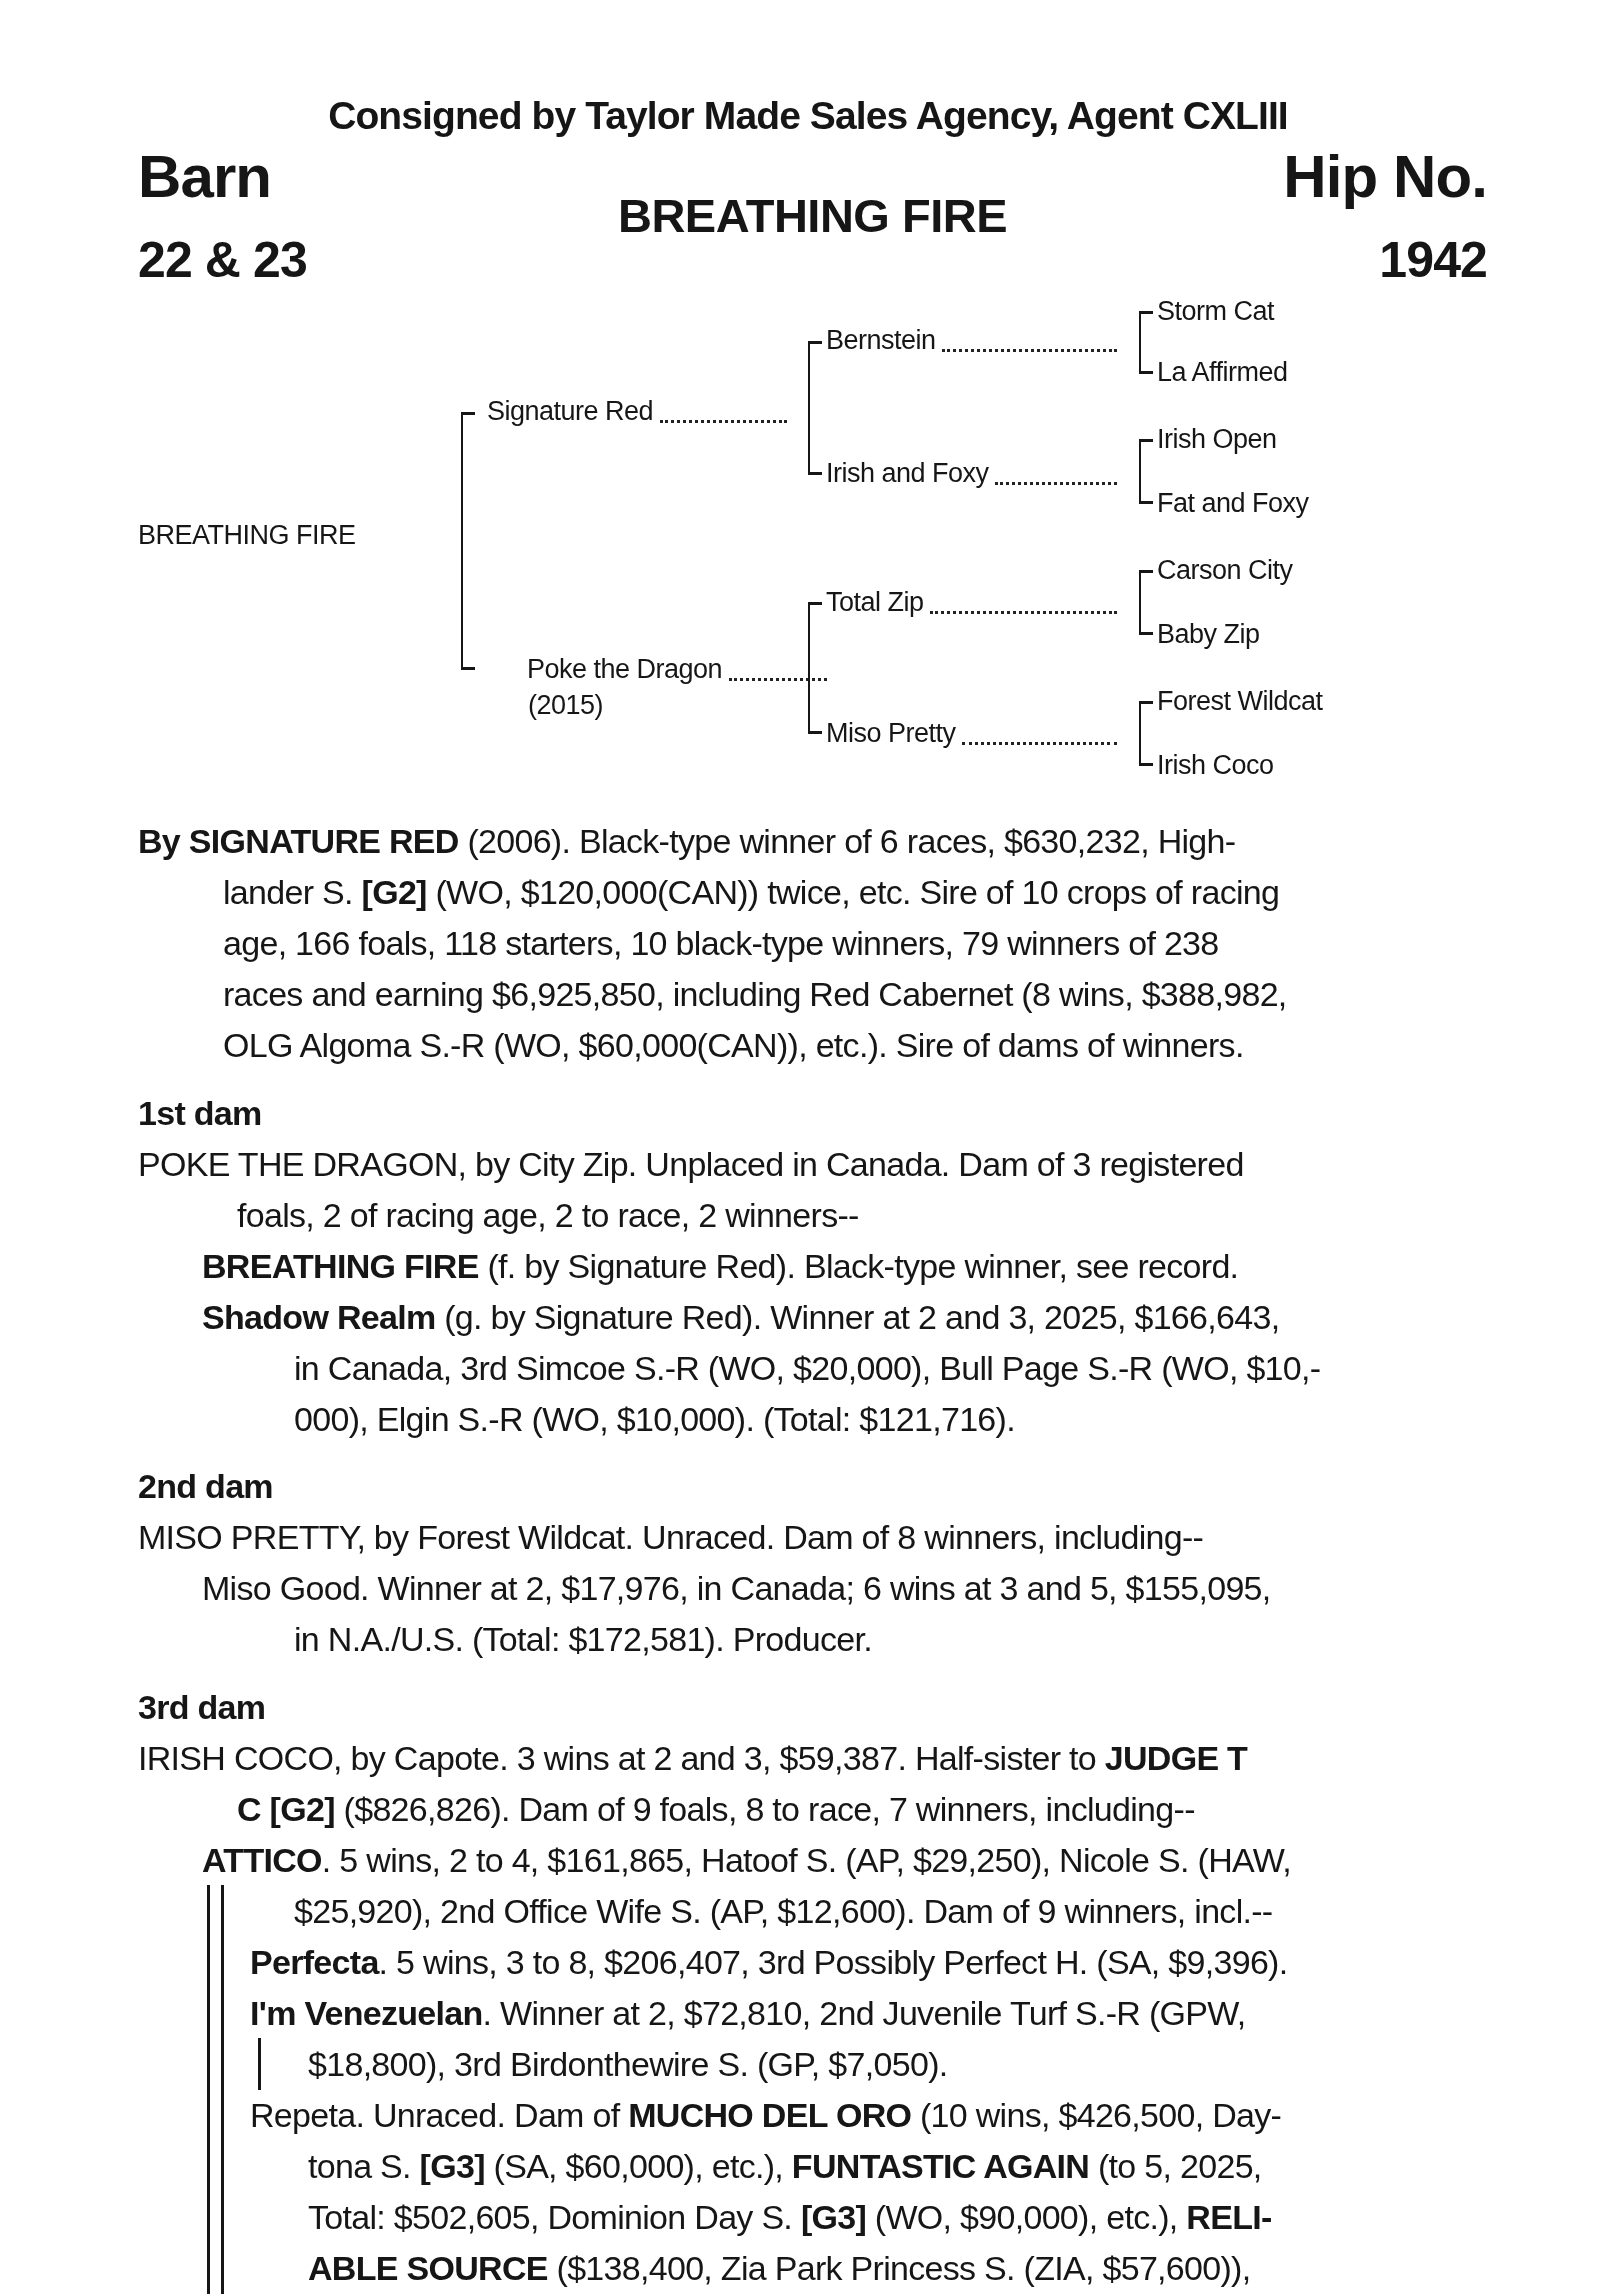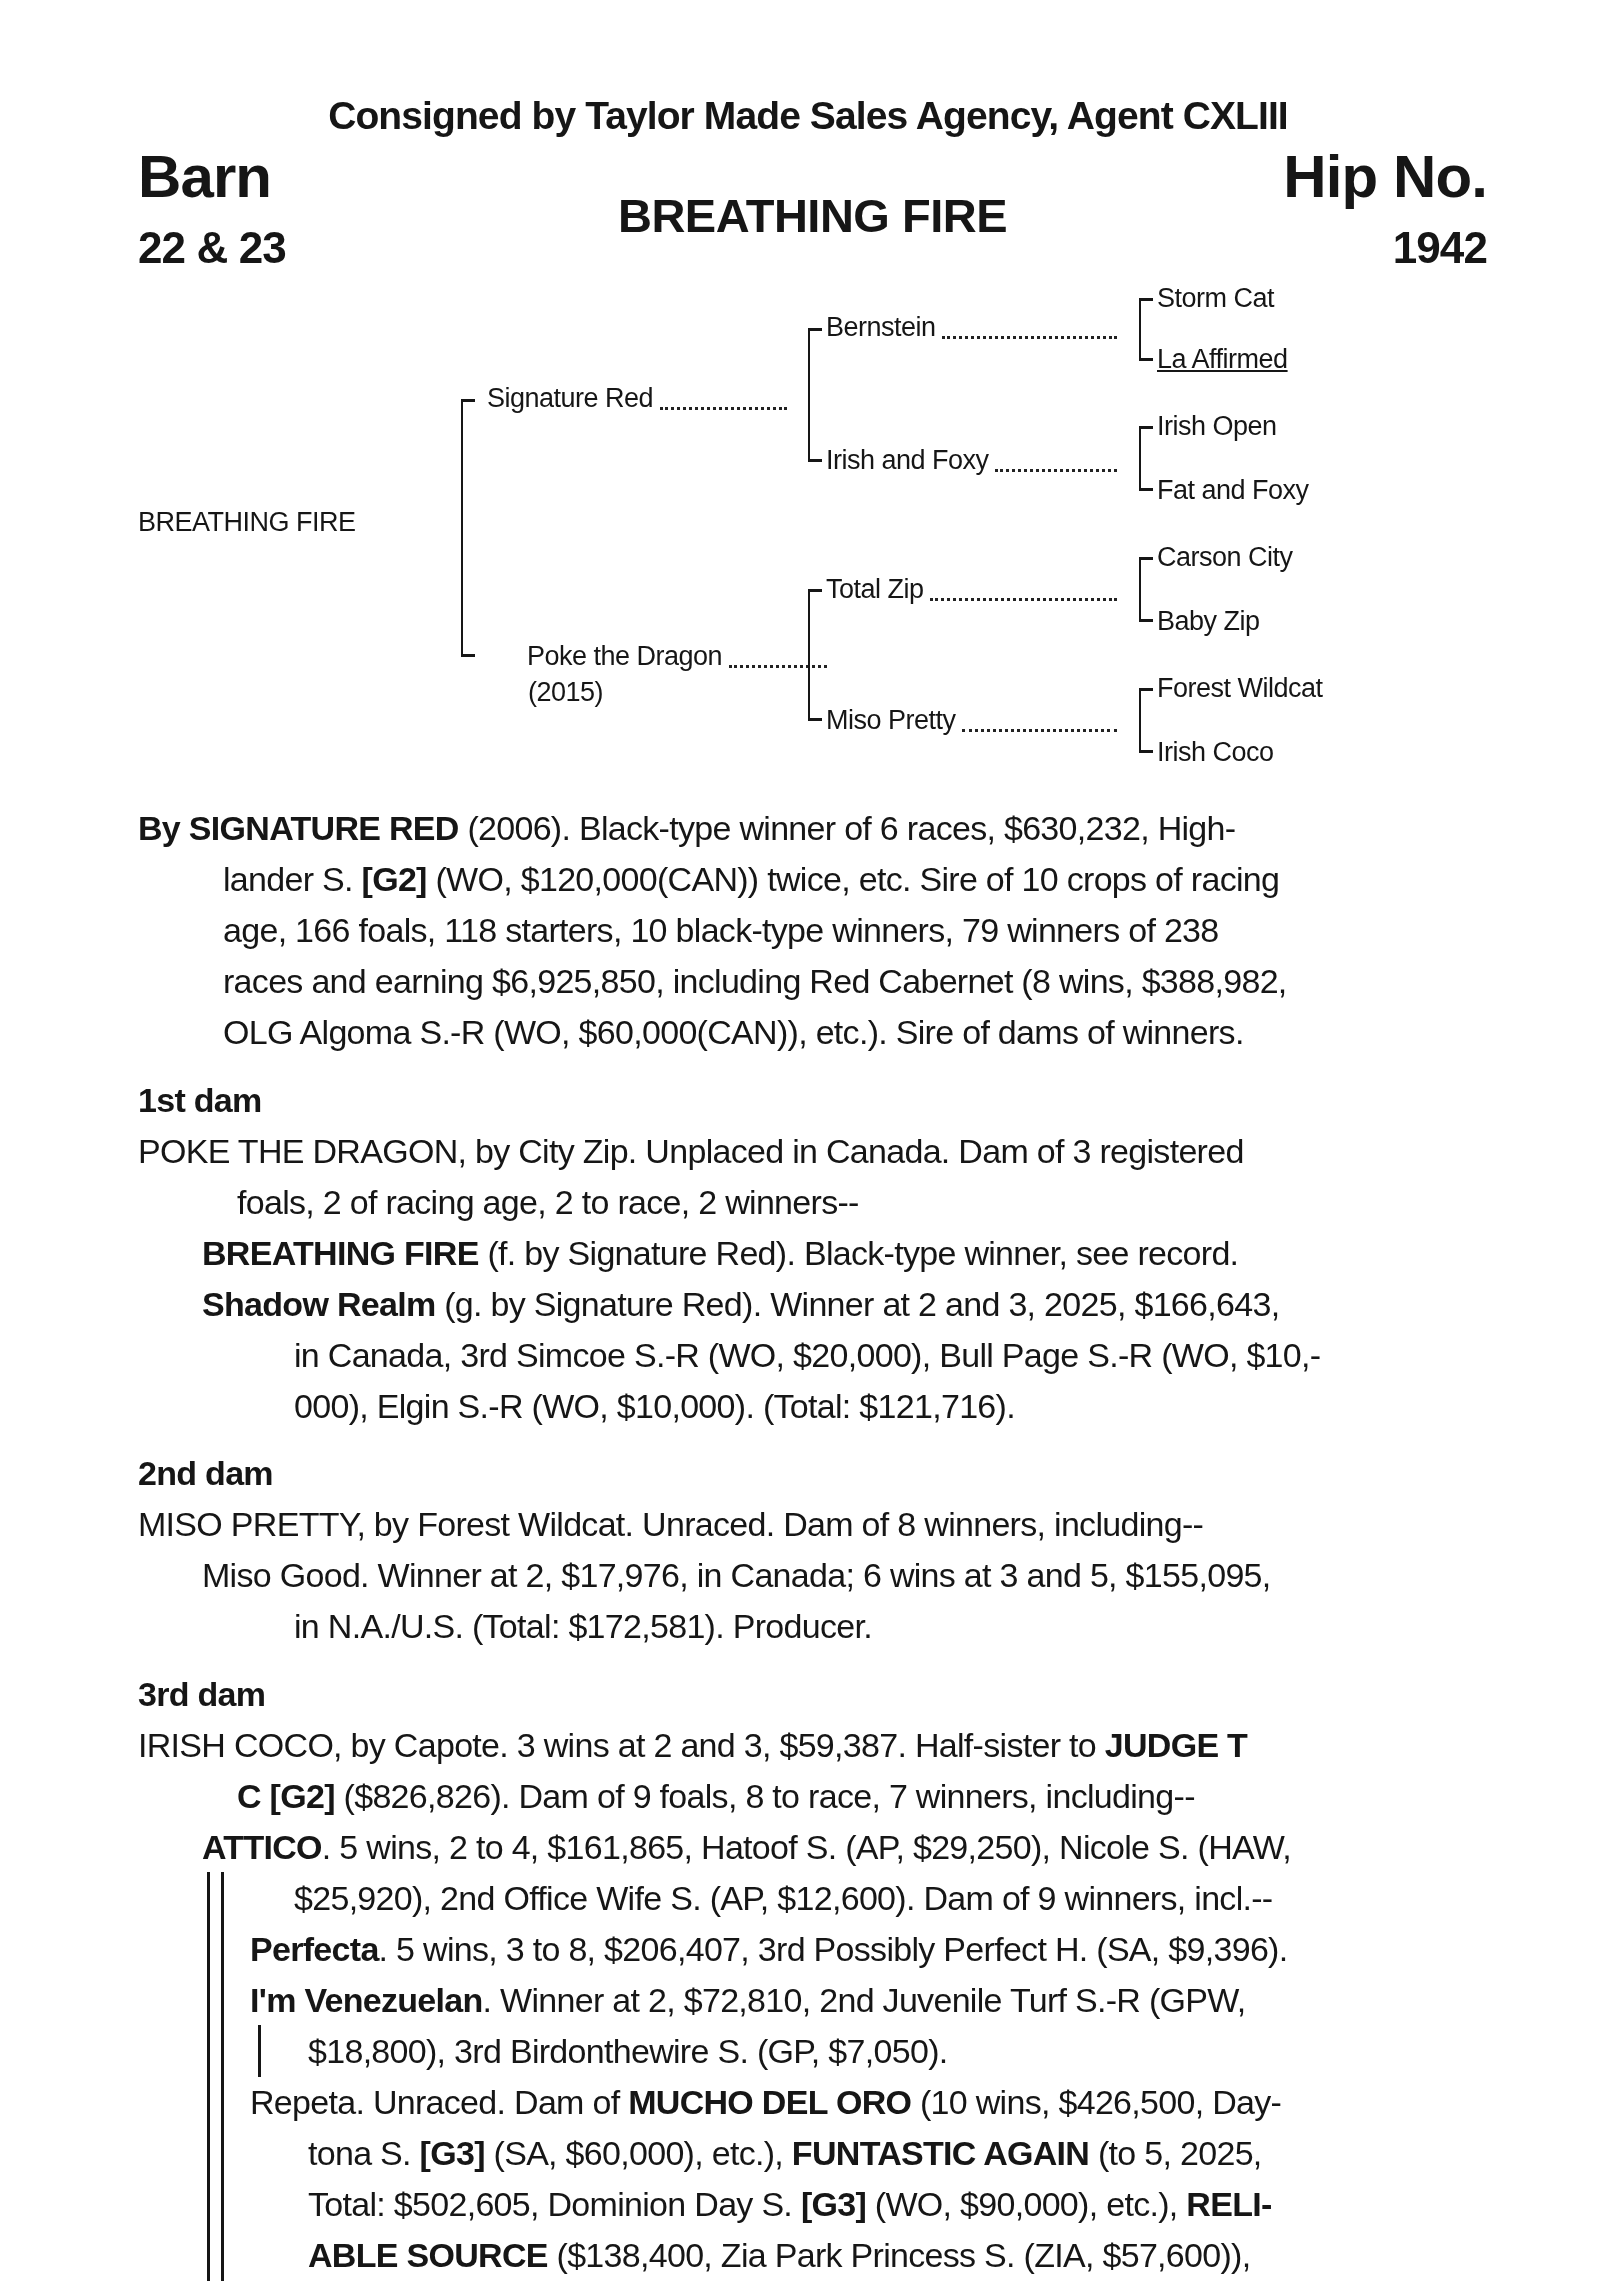--- a/index.html
+++ b/index.html
@@ -25,21 +25,21 @@
     margin-top:13px;
     padding:0 129px 0 138px;
     display:grid;
     grid-template-columns:1fr auto 1fr;
     align-items:start;
   }
   .mh-left{text-align:left;}
   .mh-right{text-align:right;}
   .mh-center{text-align:center;}
   .barn-label,.hip-label{font-weight:bold;font-size:60px;line-height:51px;letter-spacing:-0.9px;}
-  .barn-value,.hip-value{font-weight:bold;font-size:44px;line-height:51px;letter-spacing:-0.9px;margin-top:20px;}
+  .barn-value,.hip-value{font-weight:bold;font-size:50px;line-height:51px;letter-spacing:-0.9px;margin-top:33px;}
   .horse-name{font-weight:bold;font-size:47px;line-height:51px;letter-spacing:-0.5px;margin-top:39px;}
   .horse-desc{font-weight:bold;font-size:39px;line-height:44px;letter-spacing:-0.9px;margin-top:28.5px;}
   
   .pedigree{
     position:relative;
     height:521px;
     margin-top:-4.6px;
     font-size:27px;
     letter-spacing:-0.5px;
   }
@@ -116,21 +116,21 @@
     <div class="pn prow" style="left:826px;top:303px;width:294px;">
       <span>Total Zip</span>
         <span class="lead"></span>
     </div>
     <div class="pn prow" style="left:826px;top:434px;width:294px;">
       <span>Miso Pretty</span>
         <span class="lead"></span>
     </div>
 
     <div class="pn" style="left:1157px;top:11.5px;">Storm Cat</div>
-    <div class="pn" style="left:1157px;top:73px;text-decoration:underline;">La Affirmed</div>
+    <div class="pn" style="left:1157px;top:73px;">La Affirmed</div>
     <div class="pn" style="left:1157px;top:140px;">Irish Open</div>
     <div class="pn" style="left:1157px;top:204px;">Fat and Foxy</div>
     <div class="pn" style="left:1157px;top:271px;">Carson City</div>
     <div class="pn" style="left:1157px;top:335px;">Baby Zip</div>
     <div class="pn" style="left:1157px;top:402px;">Forest Wildcat</div>
     <div class="pn" style="left:1157px;top:466px;">Irish Coco</div>
 
     <div class="v" style="left:461px;top:131px;height:257px;"></div>
     <div class="h" style="left:461px;top:131px;"></div>
     <div class="h" style="left:461px;top:386px;"></div>

